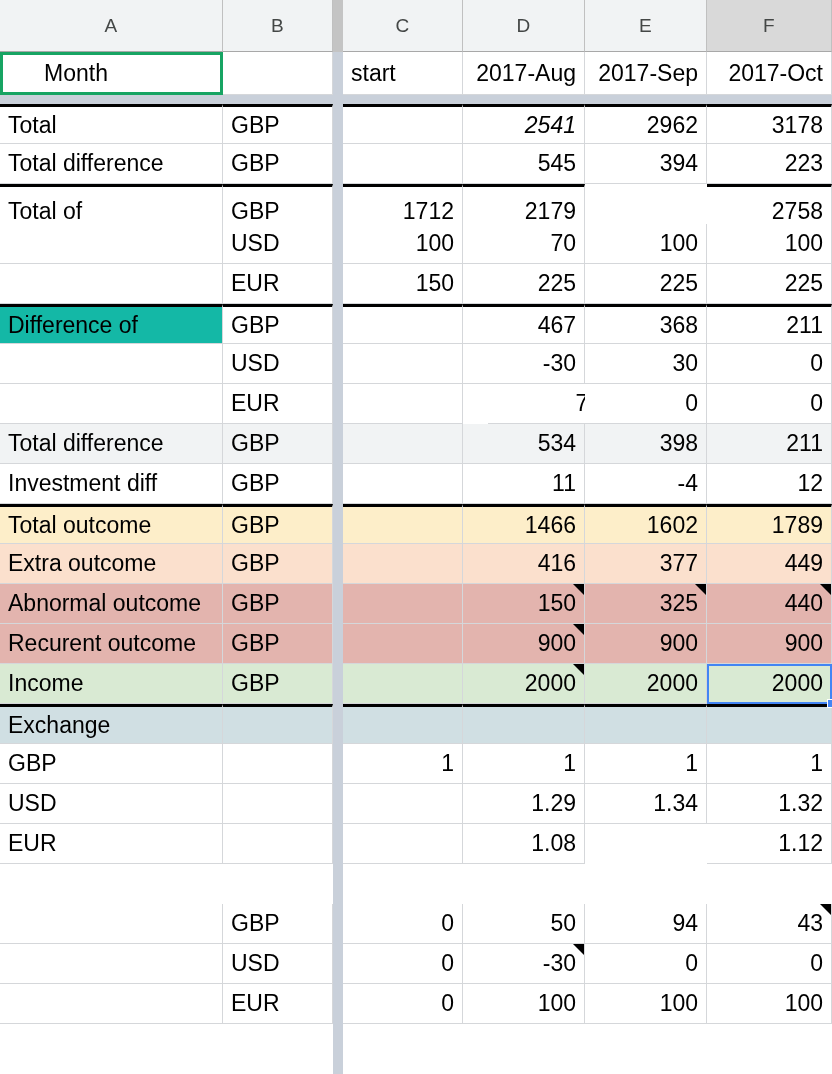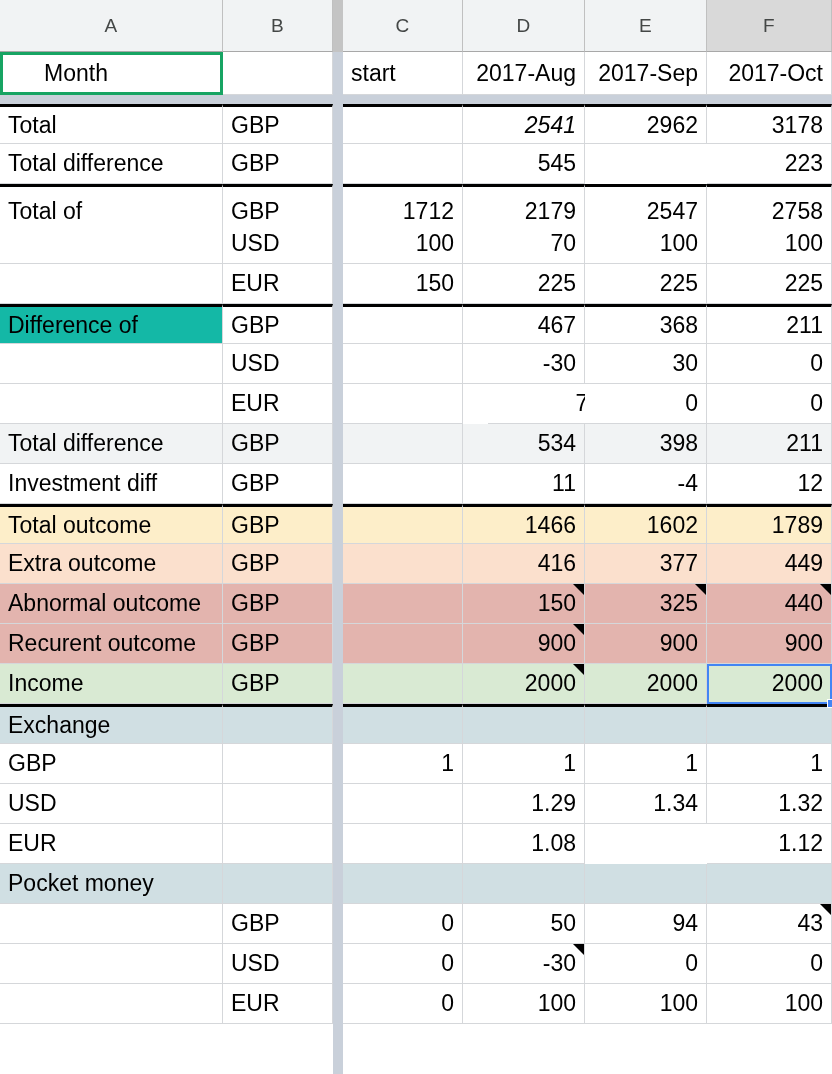--- a/index.html
+++ b/index.html
@@ -154,40 +154,40 @@
       </div>
       <div class="cell txt" style="left: 223px; width: 110px; background: rgb(255, 255, 255);">
         <span>GBP</span>
       </div>
       <div class="cell num" style="left: 343px; width: 120px; background: rgb(255, 255, 255);">
         <span></span>
       </div>
       <div class="cell num" style="left: 463px; width: 122px; background: rgb(255, 255, 255);">
         <span>545</span>
       </div>
+      <div class="cell num" style="left: 585px; width: 122px; background: rgb(255, 255, 255);">
+        <span>394</span>
+      </div>
       <div class="cell num" style="left: 707px; width: 125px; background: rgb(255, 255, 255);">
         <span>223</span>
       </div>
     </div>
     <div class="row" style="top: 184px; height: 52px;">
       <div class="cell txt thickTop" style="left: 0px; width: 223px; background: rgb(255, 255, 255);">
         <span>Total of</span>
       </div>
       <div class="cell txt thickTop" style="left: 223px; width: 110px; background: rgb(255, 255, 255);">
         <span>GBP</span>
       </div>
       <div class="cell num thickTop" style="left: 343px; width: 120px; background: rgb(255, 255, 255);">
         <span>1712</span>
       </div>
       <div class="cell num thickTop" style="left: 463px; width: 122px; background: rgb(255, 255, 255);">
         <span>2179</span>
       </div>
-      <div class="cell num thickTop" style="left: 585px; width: 122px; background: rgb(255, 255, 255);">
-        <span>2547</span>
-      </div>
       <div class="cell num thickTop" style="left: 707px; width: 125px; background: rgb(255, 255, 255);">
         <span>2758</span>
       </div>
     </div>
     <div class="row" style="top: 224px; height: 40px;">
       <div class="cell txt" style="left: 0px; width: 223px; background: rgb(255, 255, 255);">
         <span></span>
       </div>
       <div class="cell txt" style="left: 223px; width: 110px; background: rgb(255, 255, 255);">
         <span>USD</span>
@@ -498,40 +498,20 @@
         <span></span>
       </div>
       <div class="cell num" style="left: 343px; width: 120px; background: rgb(255, 255, 255);">
         <span></span>
       </div>
       <div class="cell num" style="left: 463px; width: 122px; background: rgb(255, 255, 255);">
         <span>1.08</span>
       </div>
       <div class="cell num" style="left: 707px; width: 125px; background: rgb(255, 255, 255);">
         <span>1.12</span>
-      </div>
-    </div>
-    <div class="row" style="top: 864px; height: 40px;">
-      <div class="cell txt" style="left: 0px; width: 223px; background: rgb(208, 223, 227);">
-        <span>Pocket money</span>
-      </div>
-      <div class="cell txt" style="left: 223px; width: 110px; background: rgb(208, 223, 227);">
-        <span></span>
-      </div>
-      <div class="cell num" style="left: 343px; width: 120px; background: rgb(208, 223, 227);">
-        <span></span>
-      </div>
-      <div class="cell num" style="left: 463px; width: 122px; background: rgb(208, 223, 227);">
-        <span></span>
-      </div>
-      <div class="cell num" style="left: 585px; width: 122px; background: rgb(208, 223, 227);">
-        <span></span>
-      </div>
-      <div class="cell num" style="left: 707px; width: 125px; background: rgb(208, 223, 227);">
-        <span></span>
       </div>
     </div>
     <div class="row" style="top: 904px; height: 40px;">
       <div class="cell txt" style="left: 0px; width: 223px; background: rgb(255, 255, 255);">
         <span></span>
       </div>
       <div class="cell txt" style="left: 223px; width: 110px; background: rgb(255, 255, 255);">
         <span>GBP</span>
       </div>
       <div class="cell num" style="left: 343px; width: 120px; background: rgb(255, 255, 255);">

